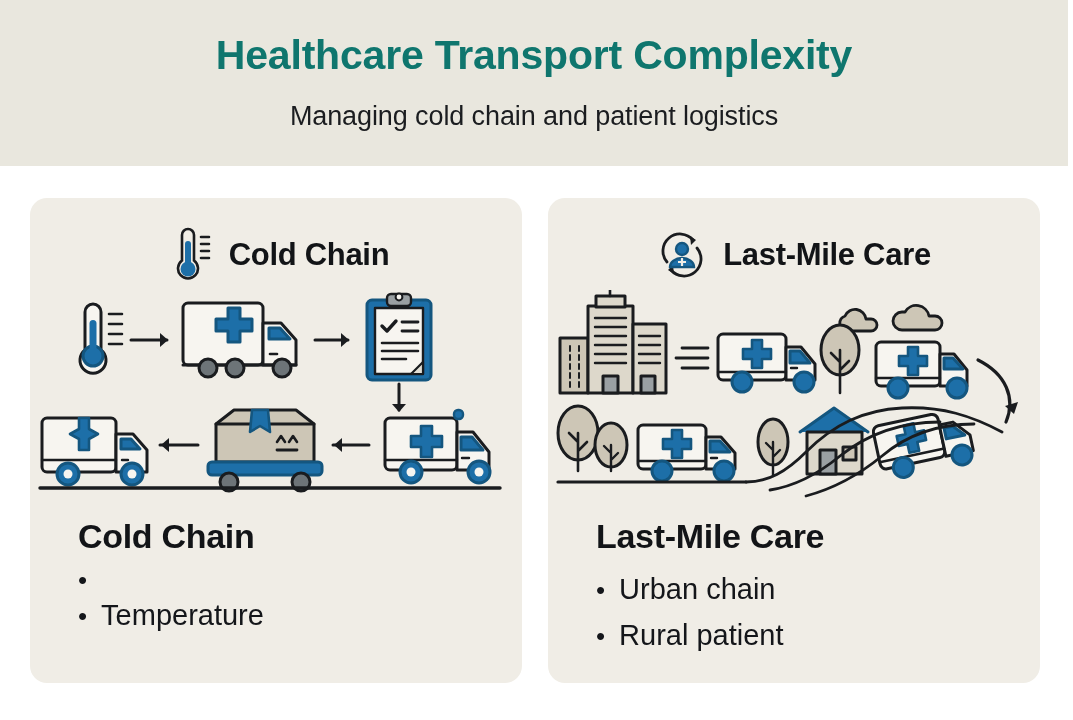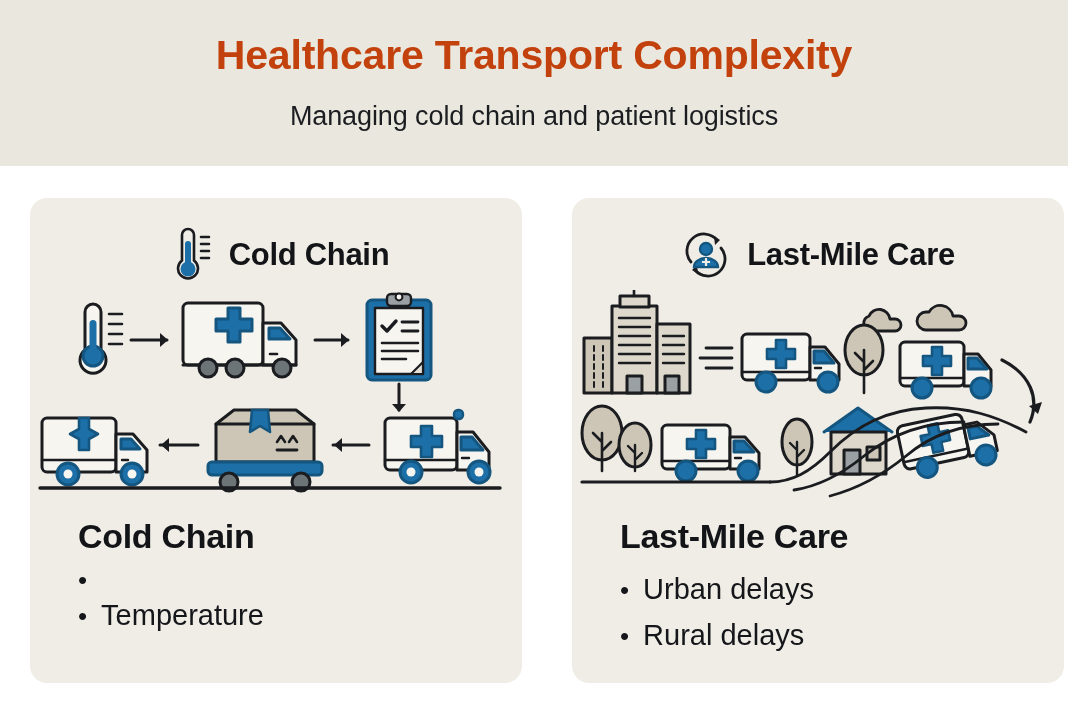--- a/index.html
+++ b/index.html
@@ -15,37 +15,37 @@
   
   .header {
     position:absolute; left:0; top:0;
     width:1068px; height:166px;
     background:#e9e7de;
     display:flex; flex-direction:column;
     align-items:center; justify-content:center;
   }
   .title {
     font-size:41px; font-weight:bold; letter-spacing:-0.2px;
-    color:#c2410c; line-height:1.05; text-align:center;
+    color:#0f766e; line-height:1.05; text-align:center;
   }
   .subtitle {
     margin-top:24px;
     font-size:27px; font-weight:normal;
     color:#1b1d20; text-align:center; letter-spacing:-0.1px;
   }
 
   
   .cards { position:absolute; left:0; top:166px; width:1073px; height:554px;padding-left:20px; }
   .card {
     position:absolute; top:32px; height:485px;
     background:#f0ede6;
     border-radius:17px;
   }
   .card-left  { left:30px;  width:492px; }
-  .card-right { left:548px; width:492px;margin-left:24px; }
+  .card-right { left:548px; width:492px; }
 
   .card-head {
     position:absolute; top:28px; left:0; width:100%;
     display:flex; align-items:center; justify-content:center;
     gap:16px; height:58px;
   }
   .card-head-icon { width:50px; height:58px; flex:0 0 auto; }
   .card-head-title { font-size:31px; font-weight:bold; color:#121417; letter-spacing:-0.3px; }
 
   .illus { position:absolute; top:92px; left:0; width:100%; height:212px; }
@@ -328,23 +328,23 @@
           </g>
         </g>
       </svg>
     </div>
 
     <div class="card-body">
       <div class="body-title">Last-Mile Care</div>
       <ul class="bullets">
         <li>
           <span class="bullet-dot">•</span>
-          <span>Urban delays</span>
+          <span>Urban chain</span>
         </li>
         <li>
           <span class="bullet-dot">•</span>
-          <span>Rural delays</span>
+          <span>Rural patient</span>
         </li>
       </ul>
     </div>
   </div>
 
 </div>
 
 </body></html>

